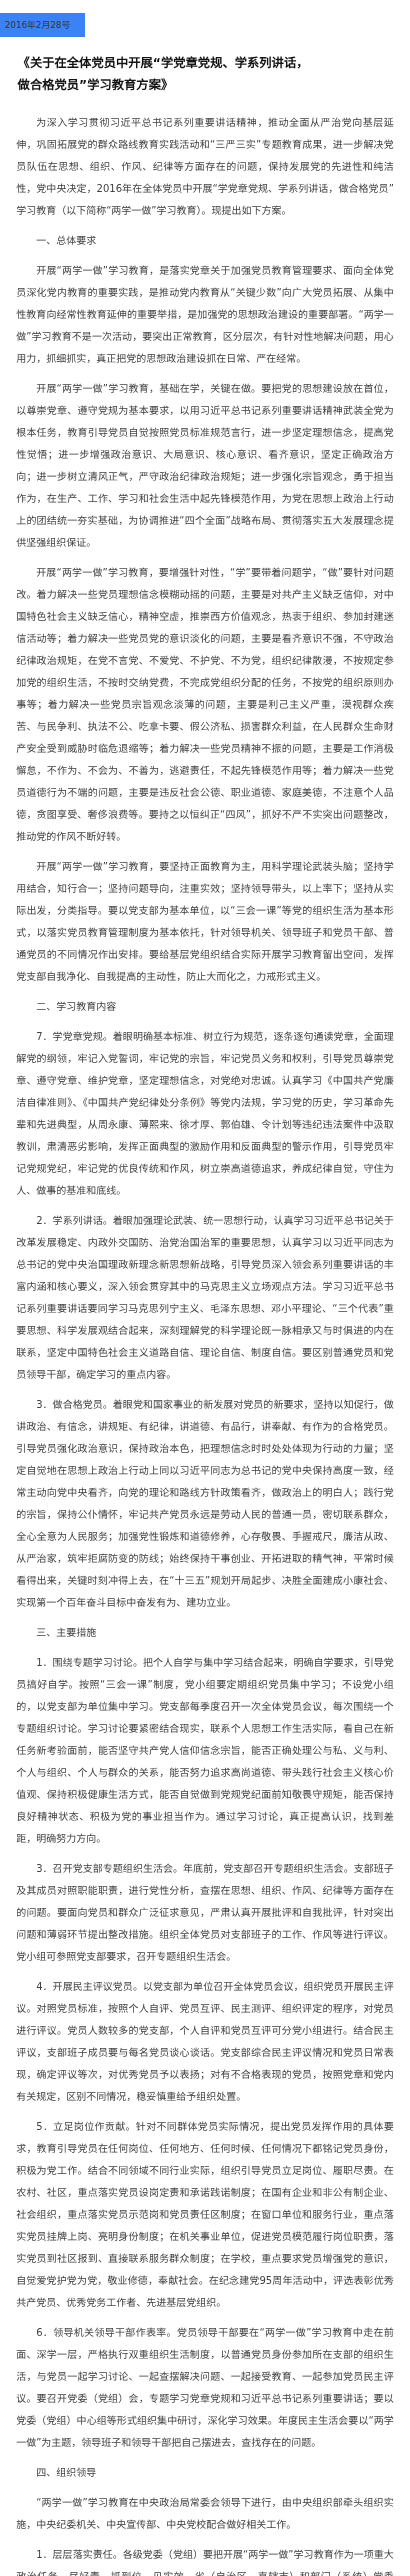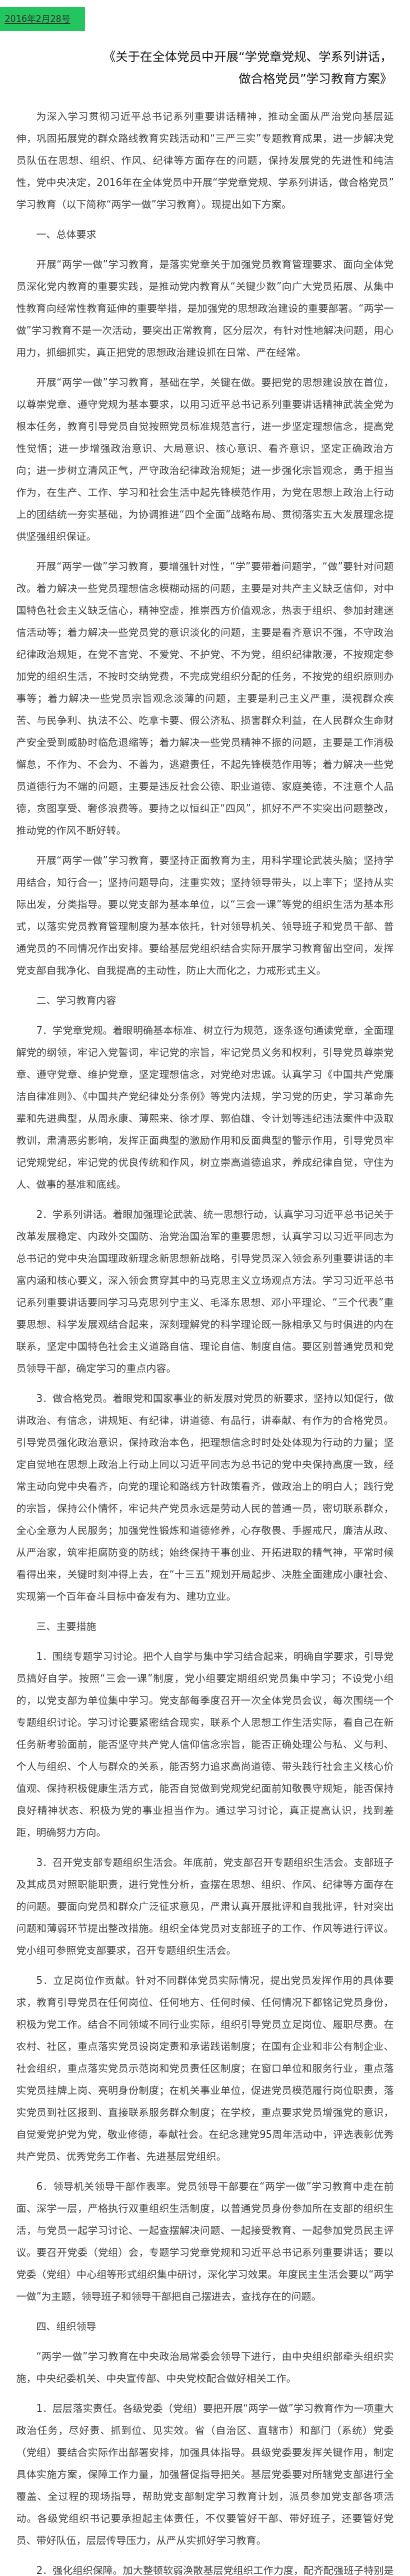--- a/index.html
+++ b/index.html
@@ -7,33 +7,32 @@
   .page {
     width: 410px;
     min-height: 2576px;
     margin: 0 auto;
     background: #ffffff;
     font-family: "DejaVu Sans", "Liberation Sans", sans-serif;
     color: #3f3f3f;
   }
   .date-box {
     display: inline-block;
-    margin-top: 7px;
-    background: #22c55e;
+    margin-top: 13px;
+    background: #3b82f6;
     color: #333333;
     font-size: 8.8px;
     line-height: 1;
     padding: 7.6px 15.2px 7.6px 4.7px;
-    text-decoration: underline;
   }
   .title-wrap {
     margin: 15.2px 17.6px 5.9px 17.6px;
-    text-align: right;
+    text-align: left;
     color: #141414;
-    font-weight: normal;
+    font-weight: bold;
     font-size: 12.3px;
     line-height: 22px;
   }
   .doc-body {
     padding: 2.3px 8.2px 17.6px 8.2px;
     font-size: 10px;
     line-height: 22px;
     text-align: justify;
   }
   .doc-body p, .doc-body h2 {
@@ -63,20 +62,21 @@
       <p class="block paragraph">开展“两学一做”学习教育，基础在学，关键在做。要把党的思想建设放在首位，以尊崇党章、遵守党规为基本要求，以用习近平总书记系列重要讲话精神武装全党为根本任务，教育引导党员自觉按照党员标准规范言行，进一步坚定理想信念，提高党性觉悟；进一步增强政治意识、大局意识、核心意识、看齐意识，坚定正确政治方向；进一步树立清风正气，严守政治纪律政治规矩；进一步强化宗旨观念，勇于担当作为，在生产、工作、学习和社会生活中起先锋模范作用，为党在思想上政治上行动上的团结统一夯实基础，为协调推进“四个全面”战略布局、贯彻落实五大发展理念提供坚强组织保证。</p>
       <p class="block paragraph">开展“两学一做”学习教育，要增强针对性，“学”要带着问题学，“做”要针对问题改。着力解决一些党员理想信念模糊动摇的问题，主要是对共产主义缺乏信仰，对中国特色社会主义缺乏信心，精神空虚，推崇西方价值观念，热衷于组织、参加封建迷信活动等；着力解决一些党员党的意识淡化的问题，主要是看齐意识不强，不守政治纪律政治规矩，在党不言党、不爱党、不护党、不为党，组织纪律散漫，不按规定参加党的组织生活，不按时交纳党费，不完成党组织分配的任务，不按党的组织原则办事等；着力解决一些党员宗旨观念淡薄的问题，主要是利己主义严重，漠视群众疾苦、与民争利、执法不公、吃拿卡要、假公济私、损害群众利益，在人民群众生命财产安全受到威胁时临危退缩等；着力解决一些党员精神不振的问题，主要是工作消极懈怠，不作为、不会为、不善为，逃避责任，不起先锋模范作用等；着力解决一些党员道德行为不端的问题，主要是违反社会公德、职业道德、家庭美德，不注意个人品德，贪图享受、奢侈浪费等。要持之以恒纠正“四风”，抓好不严不实突出问题整改，推动党的作风不断好转。</p>
       <p class="block paragraph">开展“两学一做”学习教育，要坚持正面教育为主，用科学理论武装头脑；坚持学用结合，知行合一；坚持问题导向，注重实效；坚持领导带头，以上率下；坚持从实际出发，分类指导。要以党支部为基本单位，以“三会一课”等党的组织生活为基本形式，以落实党员教育管理制度为基本依托，针对领导机关、领导班子和党员干部、普通党员的不同情况作出安排。要给基层党组织结合实际开展学习教育留出空间，发挥党支部自我净化、自我提高的主动性，防止大而化之，力戒形式主义。</p>
       <h2 class="block heading">二、学习教育内容</h2>
       <p class="block paragraph">7．学党章党规。着眼明确基本标准、树立行为规范，逐条逐句通读党章，全面理解党的纲领，牢记入党誓词，牢记党的宗旨，牢记党员义务和权利，引导党员尊崇党章、遵守党章、维护党章，坚定理想信念，对党绝对忠诚。认真学习《中国共产党廉洁自律准则》、《中国共产党纪律处分条例》等党内法规，学习党的历史，学习革命先辈和先进典型，从周永康、薄熙来、徐才厚、郭伯雄、令计划等违纪违法案件中汲取教训，肃清恶劣影响，发挥正面典型的激励作用和反面典型的警示作用，引导党员牢记党规党纪，牢记党的优良传统和作风，树立崇高道德追求，养成纪律自觉，守住为人、做事的基准和底线。</p>
       <p class="block paragraph">2．学系列讲话。着眼加强理论武装、统一思想行动，认真学习习近平总书记关于改革发展稳定、内政外交国防、治党治国治军的重要思想，认真学习以习近平同志为总书记的党中央治国理政新理念新思想新战略，引导党员深入领会系列重要讲话的丰富内涵和核心要义，深入领会贯穿其中的马克思主义立场观点方法。学习习近平总书记系列重要讲话要同学习马克思列宁主义、毛泽东思想、邓小平理论、“三个代表”重要思想、科学发展观结合起来，深刻理解党的科学理论既一脉相承又与时俱进的内在联系，坚定中国特色社会主义道路自信、理论自信、制度自信。要区别普通党员和党员领导干部，确定学习的重点内容。</p>
       <p class="block paragraph">3．做合格党员。着眼党和国家事业的新发展对党员的新要求，坚持以知促行，做讲政治、有信念，讲规矩、有纪律，讲道德、有品行，讲奉献、有作为的合格党员。引导党员强化政治意识，保持政治本色，把理想信念时时处处体现为行动的力量；坚定自觉地在思想上政治上行动上同以习近平同志为总书记的党中央保持高度一致，经常主动向党中央看齐，向党的理论和路线方针政策看齐，做政治上的明白人；践行党的宗旨，保持公仆情怀，牢记共产党员永远是劳动人民的普通一员，密切联系群众，全心全意为人民服务；加强党性锻炼和道德修养，心存敬畏、手握戒尺，廉洁从政、从严治家，筑牢拒腐防变的防线；始终保持干事创业、开拓进取的精气神，平常时候看得出来，关键时刻冲得上去，在“十三五”规划开局起步、决胜全面建成小康社会、实现第一个百年奋斗目标中奋发有为、建功立业。</p>
       <h2 class="block heading">三、主要措施</h2>
       <p class="block paragraph">1．围绕专题学习讨论。把个人自学与集中学习结合起来，明确自学要求，引导党员搞好自学。按照“三会一课”制度，党小组要定期组织党员集中学习；不设党小组的，以党支部为单位集中学习。党支部每季度召开一次全体党员会议，每次围绕一个专题组织讨论。学习讨论要紧密结合现实，联系个人思想工作生活实际，看自己在新任务新考验面前，能否坚守共产党人信仰信念宗旨，能否正确处理公与私、义与利、个人与组织、个人与群众的关系，能否努力追求高尚道德、带头践行社会主义核心价值观、保持积极健康生活方式，能否自觉做到党规党纪面前知敬畏守规矩，能否保持良好精神状态、积极为党的事业担当作为。通过学习讨论，真正提高认识，找到差距，明确努力方向。</p>
       <p class="block paragraph">3．召开党支部专题组织生活会。年底前，党支部召开专题组织生活会。支部班子及其成员对照职能职责，进行党性分析，查摆在思想、组织、作风、纪律等方面存在的问题。要面向党员和群众广泛征求意见，严肃认真开展批评和自我批评，针对突出问题和薄弱环节提出整改措施。组织全体党员对支部班子的工作、作风等进行评议。党小组可参照党支部要求，召开专题组织生活会。</p>
+      <p class="block paragraph">4．开展民主评议党员。以党支部为单位召开全体党员会议，组织党员开展民主评议。对照党员标准，按照个人自评、党员互评、民主测评、组织评定的程序，对党员进行评议。党员人数较多的党支部，个人自评和党员互评可分党小组进行。结合民主评议，支部班子成员要与每名党员谈心谈话。党支部综合民主评议情况和党员日常表现，确定评议等次，对优秀党员予以表扬；对有不合格表现的党员，按照党章和党内有关规定，区别不同情况，稳妥慎重给予组织处置。</p>
       <p class="block paragraph">5．立足岗位作贡献。针对不同群体党员实际情况，提出党员发挥作用的具体要求，教育引导党员在任何岗位、任何地方、任何时候、任何情况下都铭记党员身份，积极为党工作。结合不同领域不同行业实际，组织引导党员立足岗位、履职尽责。在农村、社区，重点落实党员设岗定责和承诺践诺制度；在国有企业和非公有制企业、社会组织，重点落实党员示范岗和党员责任区制度；在窗口单位和服务行业，重点落实党员挂牌上岗、亮明身份制度；在机关事业单位，促进党员模范履行岗位职责，落实党员到社区报到、直接联系服务群众制度；在学校，重点要求党员增强党的意识，自觉爱党护党为党，敬业修德，奉献社会。在纪念建党95周年活动中，评选表彰优秀共产党员、优秀党务工作者、先进基层党组织。</p>
       <p class="block paragraph">6．领导机关领导干部作表率。党员领导干部要在“两学一做”学习教育中走在前面、深学一层，严格执行双重组织生活制度，以普通党员身份参加所在支部的组织生活，与党员一起学习讨论、一起查摆解决问题、一起接受教育、一起参加党员民主评议。要召开党委（党组）会，专题学习党章党规和习近平总书记系列重要讲话；要以党委（党组）中心组等形式组织集中研讨，深化学习效果。年度民主生活会要以“两学一做”为主题，领导班子和领导干部把自己摆进去，查找存在的问题。</p>
       <h2 class="block heading">四、组织领导</h2>
       <p class="block paragraph">“两学一做”学习教育在中央政治局常委会领导下进行，由中央组织部牵头组织实施，中央纪委机关、中央宣传部、中央党校配合做好相关工作。</p>
       <p class="block paragraph">1．层层落实责任。各级党委（党组）要把开展“两学一做”学习教育作为一项重大政治任务，尽好责、抓到位、见实效。省（自治区、直辖市）和部门（系统）党委（党组）要结合实际作出部署安排，加强具体指导。县级党委要发挥关键作用，制定具体实施方案，保障工作力量，加强督促指导把关。基层党委要对所辖党支部进行全覆盖、全过程的现场指导，帮助党支部制定学习教育计划，派员参加党支部各项活动。各级党组织书记要承担起主体责任，不仅要管好干部、带好班子，还要管好党员、带好队伍，层层传导压力，从严从实抓好学习教育。</p>
       <p class="block paragraph">2．强化组织保障。加大整顿软弱涣散基层党组织工作力度，配齐配强班子特别是带头人，健全工作制度，确保“两学一做”学习教育有人抓、有人管。开展党员组织关系集中排查，摸清“口袋”党员、长期与党组织失去联系党员情况，理顺党员组织关系，努力使每名党员都纳入党组织有效管理，参加学习教育。要对基层党组织书记、组织委员、组织员等党务骨干普遍进行培训，帮助他们掌握工作方法，明确工作要求。</p>
     </div>
 </div>
 
 

